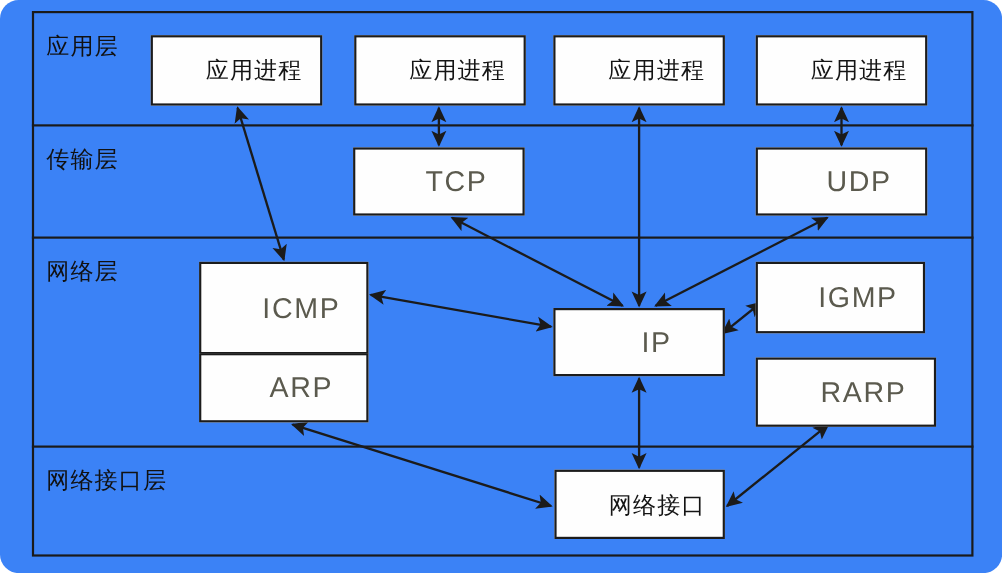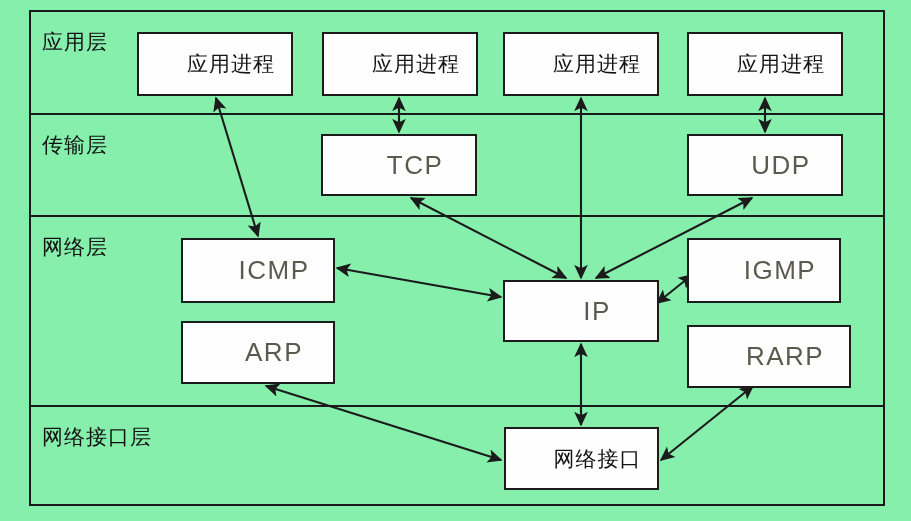--- a/index.html
+++ b/index.html
@@ -5,22 +5,23 @@
 <style>
   html,body{margin:0;padding:0;background:#ffffff;}
   body{
     font-family:"Liberation Sans","DejaVu Sans",sans-serif;
     -webkit-font-smoothing:antialiased;
   }
   #stage{
     position:relative;
     width:911px;
     height:521px;
-    background:#86efac;
+    background:#3b82f6;
     overflow:hidden;
+    border-radius:17px;
   }
   
   .frame{
     position:absolute;
     left:29px; top:10px;
     width:856px; height:496px;
     border:2px solid #1a1a1a;
     box-sizing:border-box;
     background:transparent;
   }
@@ -134,21 +135,21 @@
       </g>
   </svg>
 
   <div id="node-layer">
       <div class="node cjk" style="left: 137px; top: 32px; width: 156px; height: 64px;">应用进程</div>
       <div class="node cjk" style="left: 322px; top: 32px; width: 156px; height: 64px;">应用进程</div>
       <div class="node cjk" style="left: 503px; top: 32px; width: 156px; height: 64px;">应用进程</div>
       <div class="node cjk" style="left: 687px; top: 32px; width: 156px; height: 64px;">应用进程</div>
       <div class="node latin" style="left: 321px; top: 134px; width: 156px; height: 62px;">TCP</div>
       <div class="node latin" style="left: 687px; top: 134px; width: 156px; height: 62px;">UDP</div>
-      <div class="node latin" style="left: 181px; top: 238px; width: 154px; height: 65px;">ICMP</div>
+      <div class="node latin" style="left: 181px; top: 238px; width: 154px; height: 84px;">ICMP</div>
       <div class="node latin" style="left: 181px; top: 321px; width: 154px; height: 63px;">ARP</div>
       <div class="node latin" style="left: 503px; top: 280px; width: 156px; height: 62px;">IP</div>
       <div class="node latin" style="left: 687px; top: 238px; width: 154px; height: 65px;">IGMP</div>
       <div class="node latin" style="left: 687px; top: 325px; width: 164px; height: 63px;">RARP</div>
       <div class="node cjk" style="left: 504px; top: 427px; width: 155px; height: 63px;">网络接口</div>
     </div>
 
 
 </div>
 

